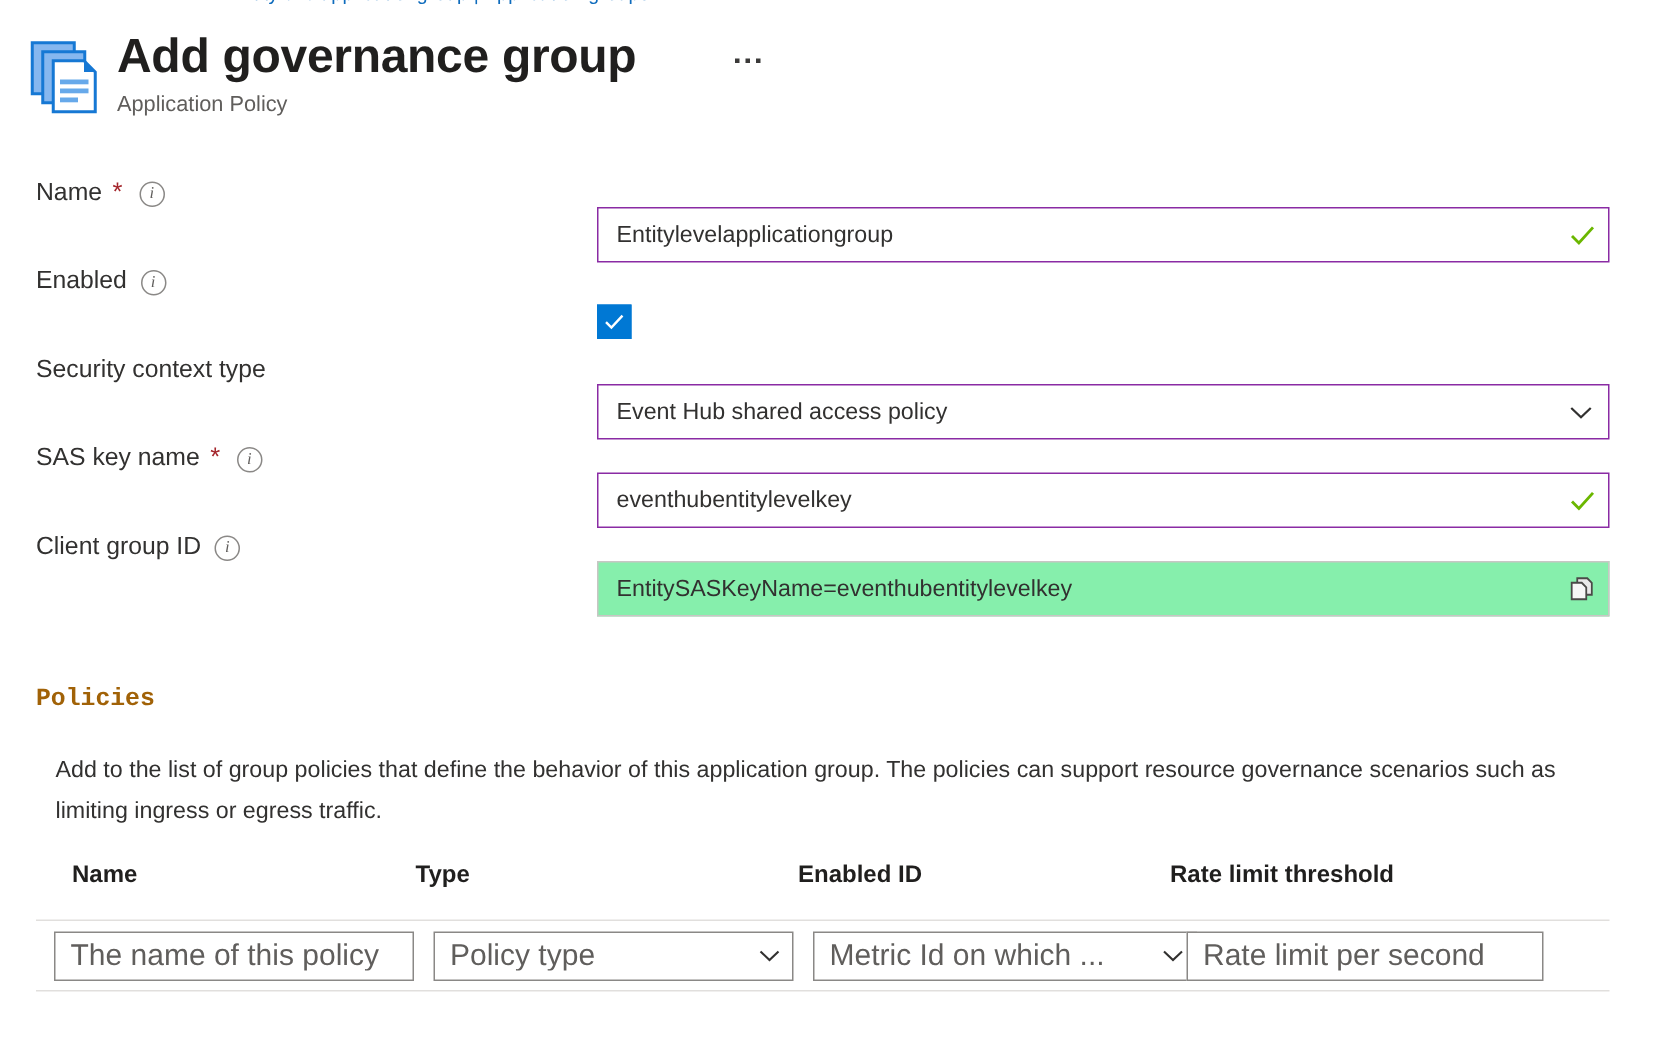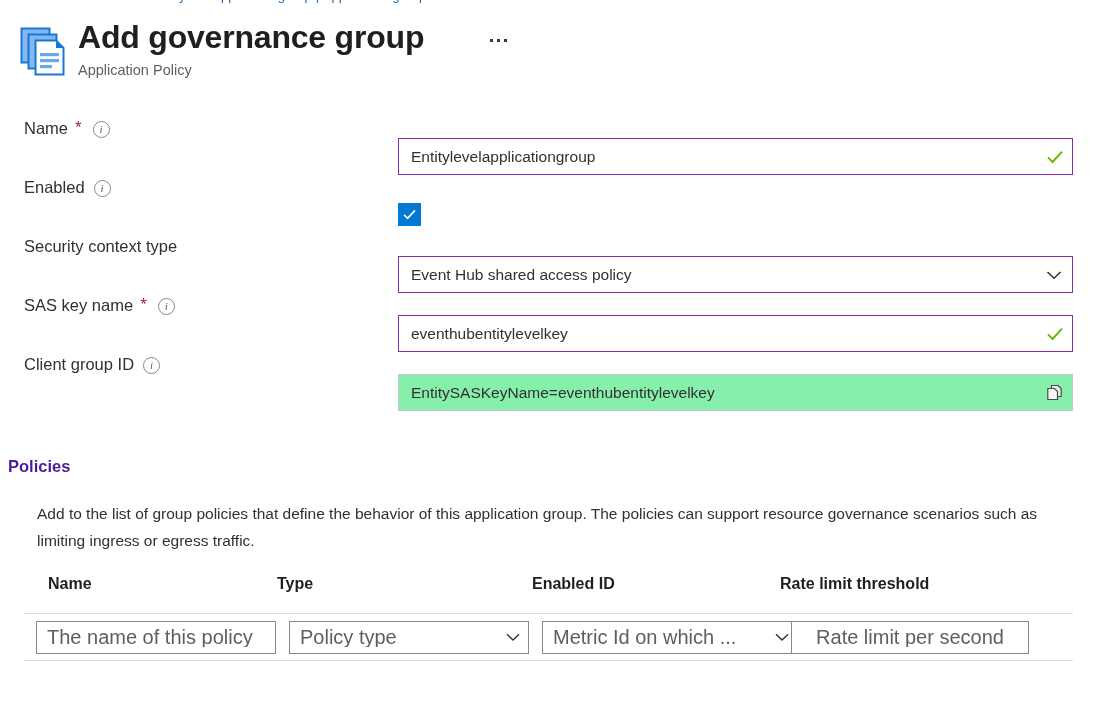--- a/index.html
+++ b/index.html
@@ -118,22 +118,22 @@
   .checkbox {
     width:23px; height:23px; background:#0078d4;
     border:1px solid #0078d4;
     display:flex; align-items:center; justify-content:center;
     cursor:pointer;
   }
 
   
   .policies { position:absolute; left:0; top:455px; width:1116px; }
   .sec-title {
-    position:absolute; left:8px; top:0;
-    font-size:16.5px; font-weight:700; color:#4c1d95; line-height:22px;
+    position:absolute; left:24px; top:0;
+    font-size:16.5px; font-weight:700; color:#a16207; line-height:22px;font-family:Liberation Mono, monospace;
   }
   .sec-desc {
     position:absolute; left:37px; top:45px; width:1010px;
     font-size:15.5px; color:#323130; line-height:27px;
   }
 
   
   .ptable { position:absolute; left:24px; top:118px; width:1049px; }
   .thead { display:flex; height:40px; align-items:flex-start; }
   .th {
@@ -157,21 +157,21 @@
   .minibox .ph {
     flex:1; padding:0 10px;
     font-size:20px; color:#605e5c; line-height:20px;
     white-space:nowrap; overflow:hidden;
   }
   .minibox .chev { width:30px; display:flex; align-items:center; justify-content:center; }
 
   .w-name { width:240px; }
   .w-type { width:240px; }
   .w-metric { width:256px; }
-  .w-rate { width:238px;text-align:center; }
+  .w-rate { width:238px; }
 
   .cell.c1 { width:253px; }
   .cell.c2 { width:253px; }
   .cell.c3 { width:249px; }
   .cell.c4 { width:270px; }
 
   svg { display:block; }
 </style>
 </head>
 <body>

